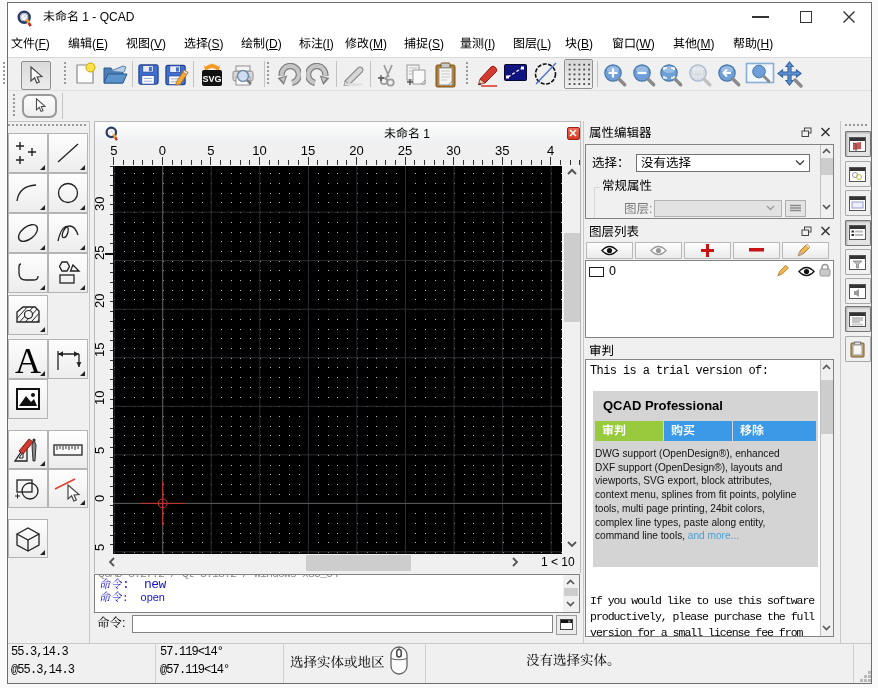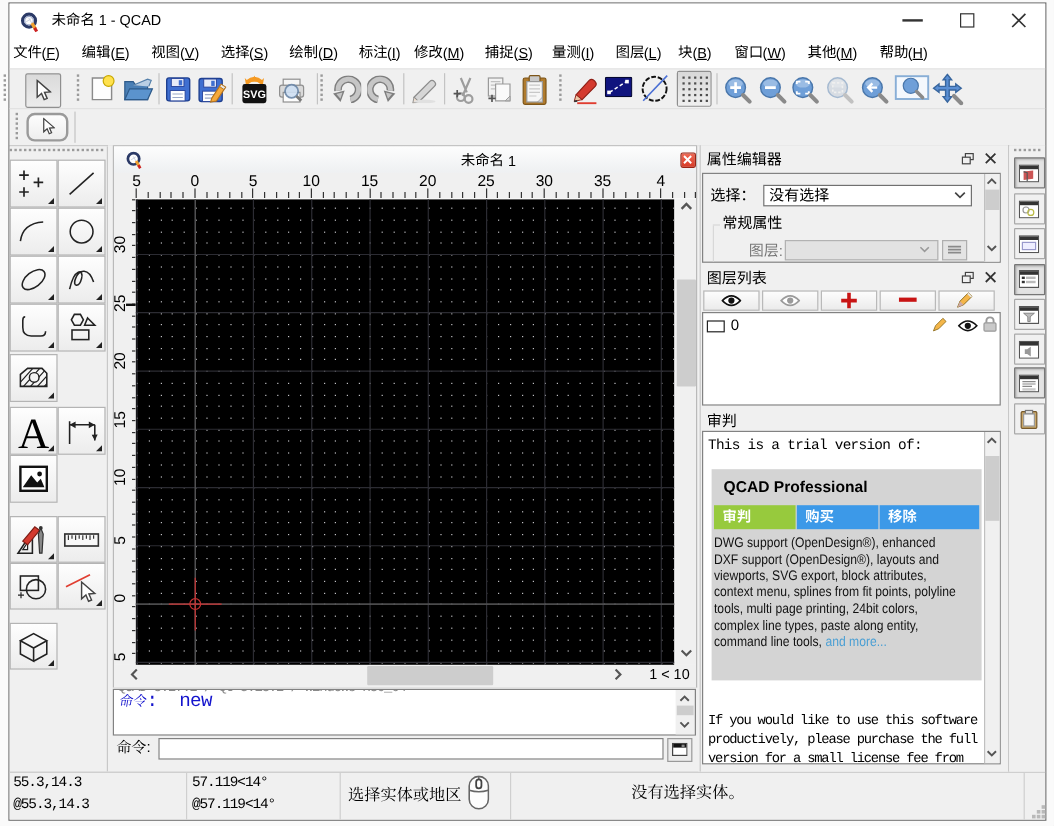--- a/index.html
+++ b/index.html
@@ -2490,21 +2490,27 @@
       <path d="M1 1 L5 5 L1 9" stroke="#555" stroke-width="1.8" fill="none"></path>
     </svg>
   </div><div style="left:541px;top:555.5px;width:42px;height:13px;font-size:12px;line-height:13px;color:#000;white-space:nowrap">1 &lt; 10</div><div style="left:94px;top:573.5px;width:486px;height:39.5px;background:#fff;border:1px solid #828282"></div><div style="left:95px;top:574.5px;width:466px;height:37px;overflow:hidden">
     <div style="left:3px;top:-7.5px;width:466px;height:12px;font-family:Liberation Mono,monospace;font-size:11.5px;letter-spacing:-0.9px;color:#8a8a8a;white-space:nowrap">QCAD 3.27.2 / Qt 5.13.2 / Windows x86_64</div>
   </div><div style="left:95px;top:574.5px;width:466px;height:37px;overflow:hidden">
     <div style="left:4px;top:3.5px;width:460px;height:13px;font-size:11.5px;line-height:13px;white-space:nowrap;color:#1414cd"><svg class="k" style="vertical-align:-1.38px;" width="23.0" height="11.5" viewBox="0 0 2000 1000" fill="#1414cd">
         <g transform="skewX(-9)" transform-origin="0 880">
           <use href="#f0" x="0"></use>
           <use href="#f1" x="1000"></use>
         </g>
-      </svg><span class="mono" style="font-size:16px;letter-spacing:-.5px">:&nbsp;&nbsp;new</span></div>
+      </svg><span class="mono" style="font-size:13px;letter-spacing:-.5px">:&nbsp;&nbsp;new</span></div>
+    <div style="left:4px;top:16.7px;width:460px;height:13px;font-size:11.5px;line-height:13px;white-space:nowrap;color:#1414cd"><svg class="k" style="vertical-align:-1.38px;" width="23.0" height="11.5" viewBox="0 0 2000 1000" fill="#1414cd">
+        <g transform="skewX(-9)" transform-origin="0 880">
+          <use href="#f0" x="0"></use>
+          <use href="#f1" x="1000"></use>
+        </g>
+      </svg><span class="mono" style="font-size:11px;letter-spacing:-.5px">:&nbsp;&nbsp;open</span></div>
   </div><div class="sb" style="left:563px;top:574.5px;width:15.5px;height:37.5px;"></div><div style="left:578.5px;top:574.5px;width:1px;height:37.5px;background:#828282"></div><div style="left:566px;top:579px;width:9px;height:6px;">
     <svg width="9" height="6">
       <path d="M1 5 L4.5 1.5 L8 5" stroke="#555" stroke-width="1.6" fill="none"></path>
     </svg>
   </div><div class="sbt" style="left:563.5px;top:588px;width:14.5px;height:8px;"></div><div style="left:566px;top:601px;width:9px;height:6px;">
     <svg width="9" height="6">
       <path d="M1 1 L4.5 4.5 L8 1" stroke="#555" stroke-width="1.6" fill="none"></path>
     </svg>
   </div><div style="left:97px;top:616px;width:40px;height:15px;font-size:12.5px;line-height:15px"><svg class="k" style="vertical-align:-1.5px;" width="25.0" height="12.5" viewBox="0 0 2000 1000" fill="#000">
       <g>

